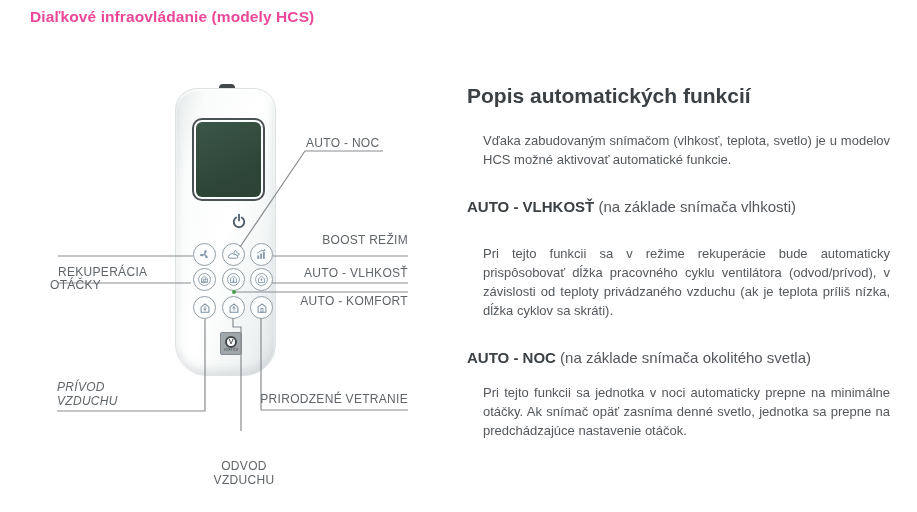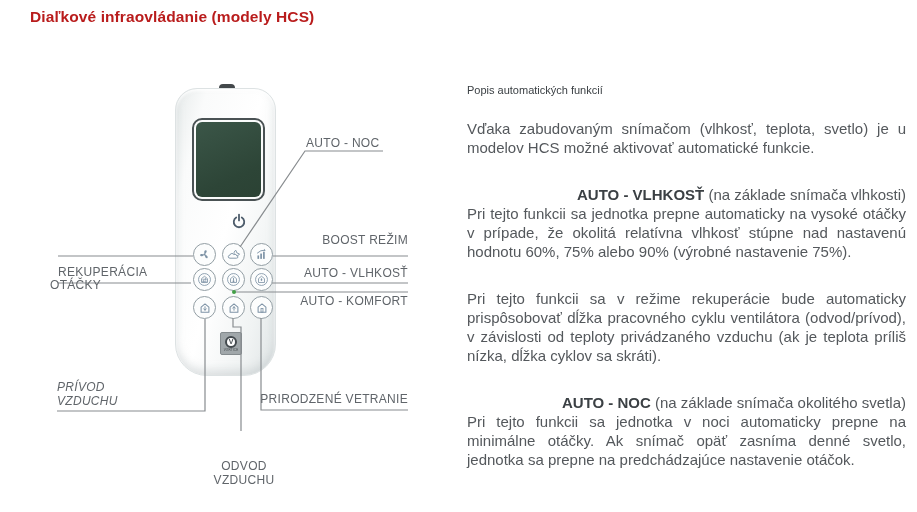--- a/index.html
+++ b/index.html
@@ -1,25 +1,25 @@
 <!DOCTYPE html>
 <html><head>
 <meta charset="utf-8">
 <style>
   html,body{margin:0;padding:0;background:#ffffff;}
   .page{position:relative;width:917px;height:512px;background:#ffffff;overflow:hidden;
         font-family:"Liberation Sans","DejaVu Sans",sans-serif;}
-  .doc-title{position:absolute;left:30px;top:8px;font-size:15.5px;font-weight:bold;color:#b91c1c;letter-spacing:.1px;}
+  .doc-title{position:absolute;left:30px;top:8px;font-size:15.5px;font-weight:bold;color:#ec4899;letter-spacing:.1px;}
 
   
   .text-col{position:absolute;left:467px;top:84px;width:439px;color:#54585c;}
-  .text-col h2{margin:0 0 23px 0;font-size:11px;font-weight:normal;color:#3b4044;}
-  .text-col p{margin:0;font-size:15px;line-height:19px;text-align:justify;}
+  .text-col h2{margin:0 0 23px 0;font-size:21px;font-weight:bold;color:#3b4044;}
+  .text-col p{margin:16px;font-size:13px;line-height:19px;text-align:justify;}
   .text-col .section{margin-top:28px;}
-  .sec-head{font-size:15px;line-height:19px;text-align:right;margin-left:11px;}
+  .sec-head{font-size:15px;line-height:19px;text-align:left;}
   .sec-title{font-weight:bold;color:#3b4044;}
   .sec-sub{color:#54585c;}
 
   
   .lines-overlay{position:absolute;left:0;top:0;width:917px;height:512px;pointer-events:none;}
   .callout{position:absolute;font-size:12px;color:#60656a;letter-spacing:.3px;line-height:13.5px;white-space:pre-line;}
   .callout.r{text-align:right;}
   .callout.c{text-align:center;margin-top:27px;}
 
   .remote{position:absolute;left:175px;top:88px;width:101px;height:288px;
@@ -169,21 +169,20 @@
 
   <div class="text-col">
     <h2>Popis automatických funkcií</h2>
 
     <p class="intro">Vďaka zabudovaným snímačom (vlhkosť, teplota, svetlo) je u modelov HCS možné aktivovať automatické funkcie.</p>
 
     <div class="section">
       <div class="sec-head">
         <span class="sec-title">AUTO - VLHKOSŤ</span><span class="sec-sub"> (na základe snímača vlhkosti)</span>
       </div>
-      <p>Pri tejto funkcii sa jednotka prepne automaticky na vysoké otáčky v prípade, že okolitá relatívna vlhkosť stúpne nad nastavenú hodnotu 60%, 75% alebo 90% (výrobné nastavenie 75%).</p>
     </div>
 
     <div class="section">
       <p>Pri tejto funkcii sa v režime rekuperácie bude automaticky prispôsobovať dĺžka pracovného cyklu ventilátora (odvod/prívod), v závislosti od teploty privádzaného vzduchu (ak je teplota príliš nízka, dĺžka cyklov sa skráti).</p>
     </div>
 
     <div class="section">
       <div class="sec-head">
         <span class="sec-title">AUTO - NOC</span><span class="sec-sub"> (na základe snímača okolitého svetla)</span>
       </div>

